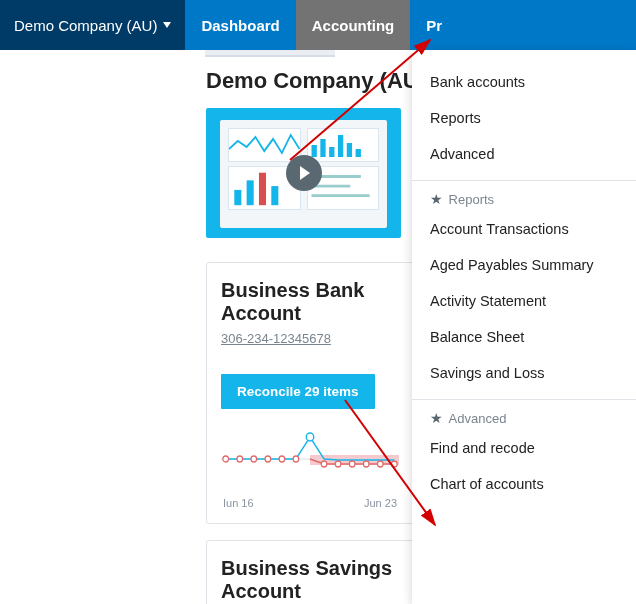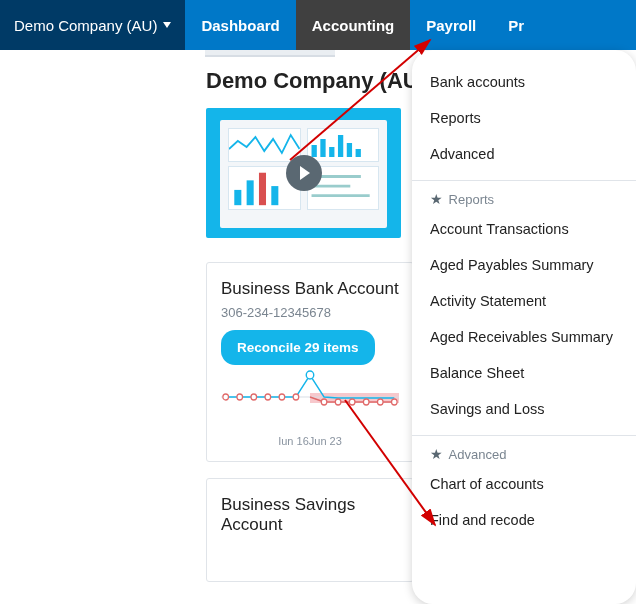--- a/index.html
+++ b/index.html
@@ -41,21 +41,21 @@
   }
   .nav-item {
     display: flex;
     align-items: center;
     padding: 17px 16px;
     cursor: pointer;
     white-space: nowrap;
     font-weight: 600;
   }
   .nav-item.active-tab {
-    background: #404040;
+    background: #737373;
   }
 
   .tab-underline {
     position: absolute;
     top: 50px;
     left: 205px;
     width: 130px;
     height: 7px;
     background: #eaeef2;
     border-bottom: 2px solid #d7dde4;
@@ -131,64 +131,64 @@
   
   .card {
     border: 1px solid #e0e4e9;
     border-radius: 3px;
     width: 208px;
     margin-top: 24px;
     padding: 16px 14px 14px;
     background: #fff;
   }
   .card h3 {
-    font-size: 17px;
-    font-weight: 400;
+    font-size: 20px;
+    font-weight: 700;
     color: #222;
     margin-bottom: 6px;
   }
   .acct-no {
     color: #7a8590;
     font-size: 13px;
-    margin-bottom: 10px;
+    margin-bottom: 28px;
+    text-decoration: underline;
   }
   .reconcile-btn {
     display: inline-block;
     background: #14b5ea;
     color: #fff;
     font-weight: 700;
     font-size: 13.5px;
     padding: 10px 16px;
-    border-radius: 14px;
-    cursor: pointer;
-    margin-bottom: 4px;
+    border-radius: 1px;
+    cursor: pointer;
+    margin-bottom: 22px;
   }
 
   .sparkline-wrap { height: 60px; position: relative; }
   .sparkline-dates {
     display: flex;
-    justify-content: center;
+    justify-content: space-between;
     color: #8a94a0;
     font-size: 11px;
     padding: 6px 2px 0;
   }
 
   
   .dropdown {
     position: absolute;
     top: 50px;
     left: 412px;
     width: 224px;
     background: #fff;
     box-shadow: 0 2px 10px rgba(0,0,0,.18);
     border-top: none;
     z-index: 10;
     height: 554px;
     overflow: hidden;
-    border-radius: 21px;
   }
   .dd-item {
     padding: 10px 18px;
     font-size: 14.5px;
     color: #222;
     cursor: pointer;
     white-space: nowrap;
   }
   .dd-sep {
     height: 1px;
@@ -220,21 +220,20 @@
 </head>
 <body>
 
 <div class="topnav">
   <div class="company-switch">
     <span>Demo Company (AU)</span>
     <span class="caret"></span>
   </div>
   <div class="nav-item">Dashboard</div>
   <div class="nav-item active-tab">Accounting</div>
-  <div class="nav-item">Payroll</div>
   <div class="nav-item">Pr</div>
 </div>
 
 <div class="tab-underline"></div>
 
 <div class="content">
   <div class="page-title">Demo Company (AU)</div>
 
   <div class="video-card">
     <div class="video-inner">
@@ -326,31 +325,30 @@
   <div class="dd-item">Advanced</div>
 
   <div class="dd-sep"></div>
   <div class="dd-header">
     <span class="star">★</span>
     <span>Reports</span>
   </div>
   <div class="dd-item">Account Transactions</div>
   <div class="dd-item">Aged Payables Summary</div>
   <div class="dd-item">Activity Statement</div>
-  <div class="dd-item">Aged Receivables Summary</div>
   <div class="dd-item">Balance Sheet</div>
   <div class="dd-item">Savings and Loss</div>
 
   <div class="dd-sep"></div>
   <div class="dd-header">
     <span class="star">★</span>
     <span>Advanced</span>
   </div>
+  <div class="dd-item">Find and recode</div>
   <div class="dd-item">Chart of accounts</div>
-  <div class="dd-item">Find and recode</div>
 </div>
 
 <svg class="arrow-svg" width="636" height="604">
   <defs>
     <marker id="ah" markerWidth="10" markerHeight="10" refX="8" refY="3" orient="auto">
       <path d="M0,0 L9,3 L0,6 Z" fill="#d20000"></path>
     </marker>
   </defs>
 
   <line x1="290" y1="160" x2="430" y2="40" stroke="#d20000" stroke-width="2" marker-end="url(#ah)"></line>

